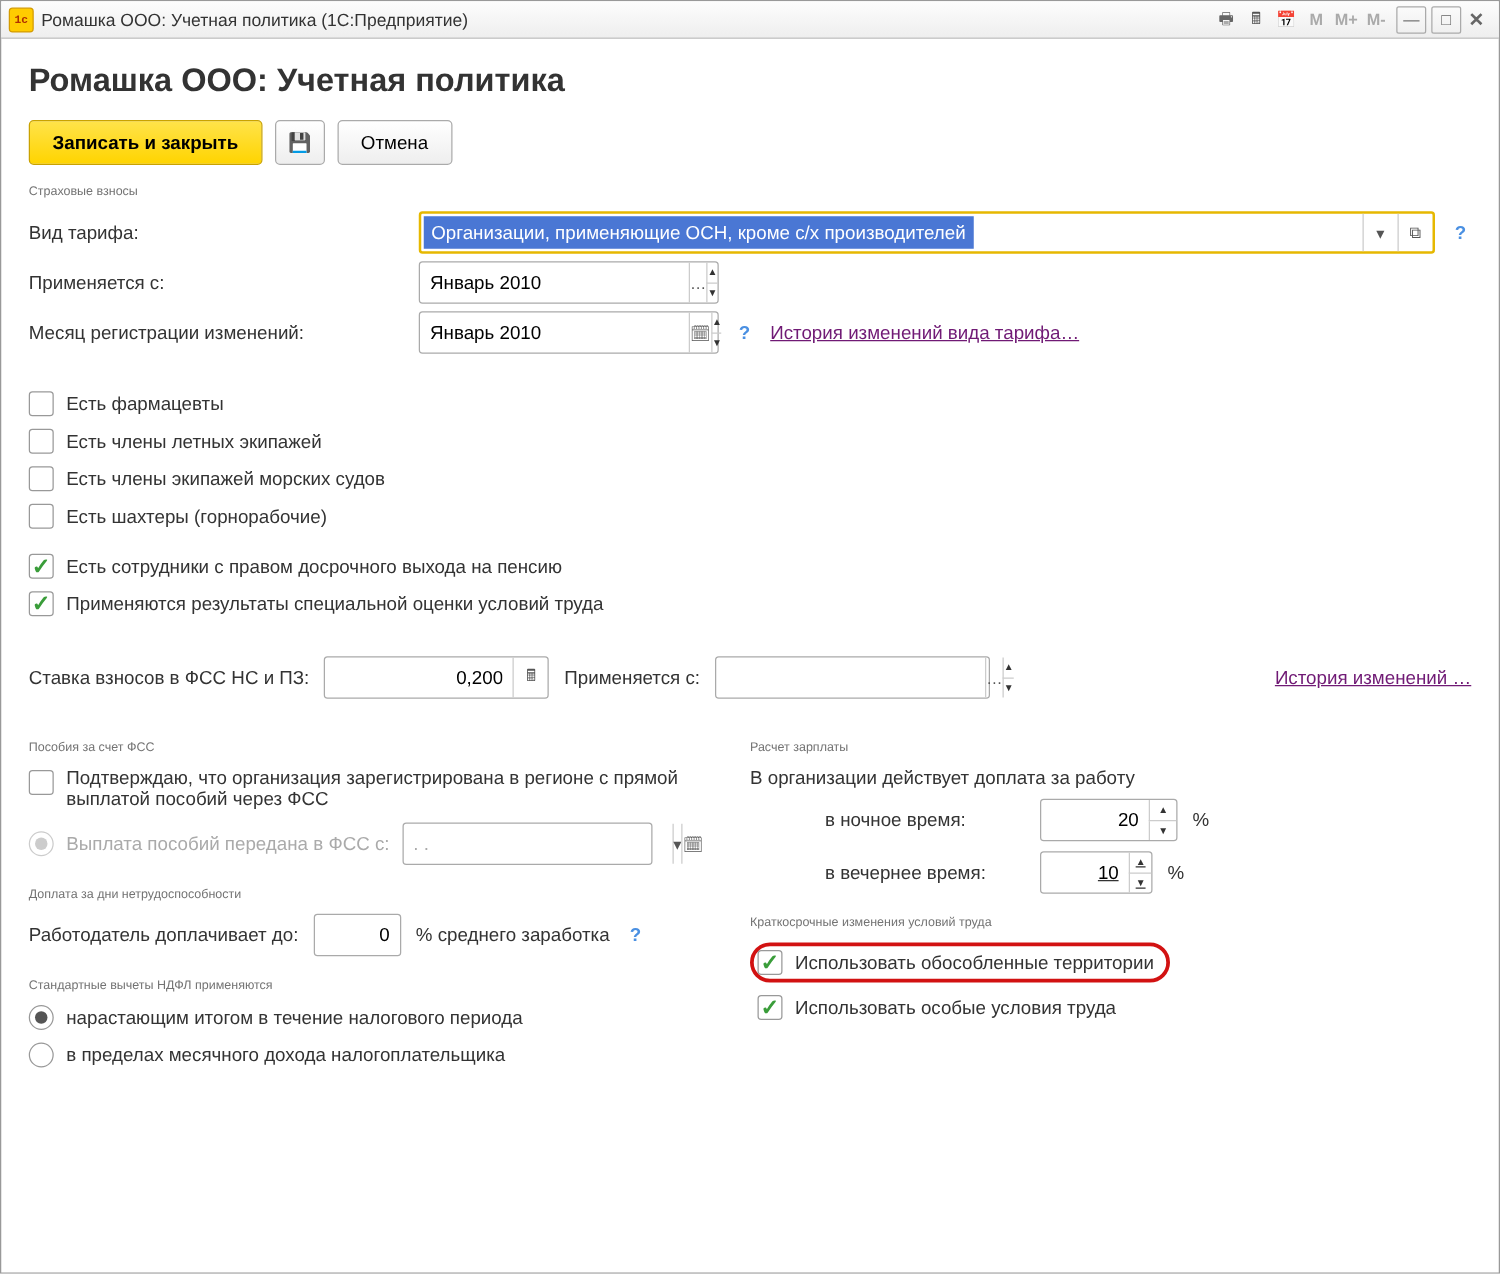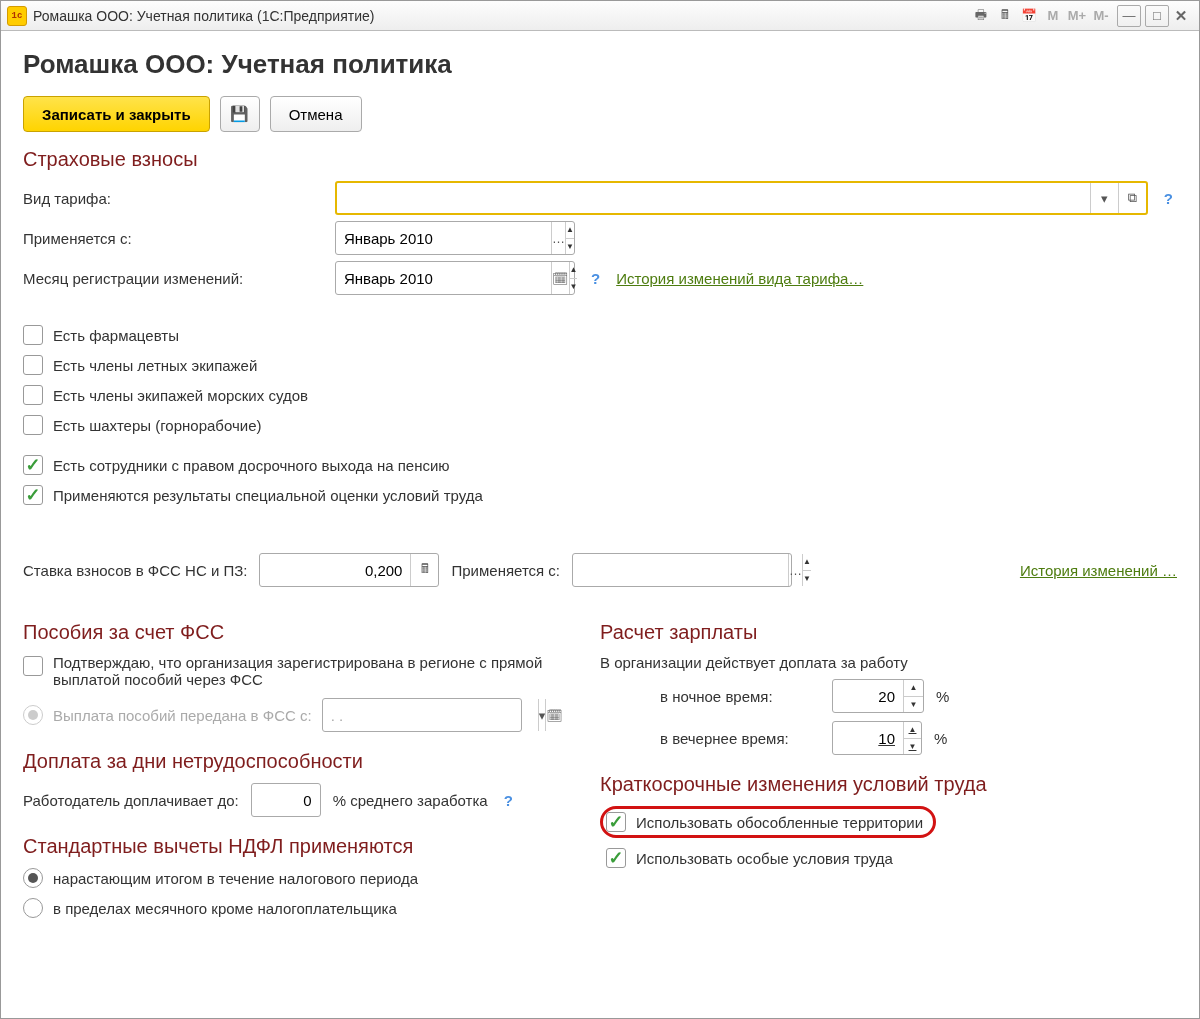--- a/index.html
+++ b/index.html
@@ -62,21 +62,21 @@
     border: 1px solid #aaa; border-radius: 4px;
     background: linear-gradient(#fff,#eee);
     font-size: 15px; cursor: pointer;
   }
   .btn-primary {
     background: linear-gradient(#ffe34a,#ffd400);
     border: 1px solid #c9a200;
     font-weight: 600;
   }
   .btn-icon { width: 40px; padding: 0; }
-  .section-title { color: #7f1d1d; font-size: 20px; margin: 8px 0 10px 0; }
+  .section-title { color: #737373; font-size: 10px; margin: 8px 0 10px 0; }
   .row { display: flex; align-items: center; gap: 12px; margin: 6px 0; }
   .label { min-width: 300px; }
   .input-combo {
     display: inline-flex; align-items: stretch;
     border: 1px solid #aaa; border-radius: 3px;
     height: 34px; background: #fff;
   }
   .input-combo.highlight { border: 2px solid #e6b800; }
   .input-combo input {
     border: none; padding: 0 8px; font-size: 15px; outline: none; background: transparent;
@@ -87,21 +87,21 @@
   }
   .ibtn {
     width: 28px; border-left: 1px solid #ccc;
     display: inline-flex; align-items: center; justify-content: center;
     font-size: 13px; color: #555; cursor: pointer; user-select:none;
   }
   .spin { width: 22px; display:flex; flex-direction:column;}
   .spin > div { flex:1; display:flex;align-items:center;justify-content:center;font-size:8px; border-left:1px solid #ccc;}
   .spin > div:first-child{border-bottom:1px solid #ccc;}
   .q { color:#4a90e2; font-weight:bold; cursor:pointer; padding:0 4px;}
-  a.link { color:#4d7c0f; text-decoration: underline; cursor:pointer;}
+  a.link { color:#701a75; text-decoration: underline; cursor:pointer;}
   .checks { margin-top: 20px; display:flex;flex-direction:column; }
   .col-left-chk { width: 400px;}
   .chk-row { display:flex; align-items:center; gap:10px; margin: 10px 0; }
   .chk-row.disabled { color:#aaa;}
   .checkbox, .radio {
     width:20px;height:20px;border:1px solid #999;border-radius:3px;background:#fff;
     display:inline-flex;align-items:center;justify-content:center;flex-shrink:0;
   }
   .radio{border-radius:50%;}
   .radio.disabled{border-color:#ccc;}
@@ -151,20 +151,21 @@
         <span>💾</span>
       </button>
       <button class="btn">Отмена</button>
     </div>
 
     <div class="section-title">Страховые взносы</div>
 
     <div class="row">
       <span class="label">Вид тарифа:</span>
       <div class="input-combo highlight" style="flex:1;">
+        <span class="val-selected">Организации, применяющие ОСН, кроме с/х производителей</span>
         <span style="flex:1"></span>
         <span class="ibtn">▾</span>
         <span class="ibtn">⧉</span>
       </div>
       <span class="q">?</span>
     </div>
 
     <div class="row">
       <span class="label">Применяется с:</span>
       <div class="input-combo" style="width:240px;">
@@ -219,21 +220,21 @@
           </div>
         <div class="chk-row">
             <span class="checkbox">
               <span class="check-green">✓</span>
             </span>
             <span>Применяются результаты специальной оценки условий труда</span>
           </div>
       </div>
     </div>
 
-    <div class="row" style="margin-top:38px;">
+    <div class="row" style="margin-top:22px;">
       <span>Ставка взносов в ФСС НС и ПЗ:</span>
       <div class="input-combo" style="width:180px;">
         <input class="num-field" style="width: 120px;" value="0,200">
         <span class="ibtn">🖩</span>
       </div>
       <span>Применяется с:</span>
       <div class="input-combo" style="width:220px;">
         <input value="" style="">
         <span class="ibtn">…</span>
         <div class="spin">
@@ -277,31 +278,31 @@
 
         <div class="section-title" style="margin-top:18px;">Стандартные вычеты НДФЛ применяются</div>
         <div class="chk-row">
           <span class="radio">
               <span class="dot"></span>
             </span>
           <span>нарастающим итогом в течение налогового периода</span>
         </div>
         <div class="chk-row">
           <span class="radio"></span>
-          <span>в пределах месячного кроме налогоплательщика</span>
+          <span>в пределах месячного дохода налогоплательщика</span>
         </div>
       </div>
 
       <div>
         <div class="section-title">Расчет зарплаты</div>
         <div>В организации действует доплата за работу</div>
 
         <div class="pay-row">
           <span style="width:160px;">в ночное время:</span>
-          <div class="input-combo" style="width:92px;">
+          <div class="input-combo" style="width:110px;">
             <input class="num-field" value="20" style="">
             <div class="spin">
                 <div>▲</div>
                 <div>▼</div>
               </div>
           </div>
           <span>%</span>
         </div>
         <div class="pay-row">
           <span style="width:160px;">в вечернее время:</span>

